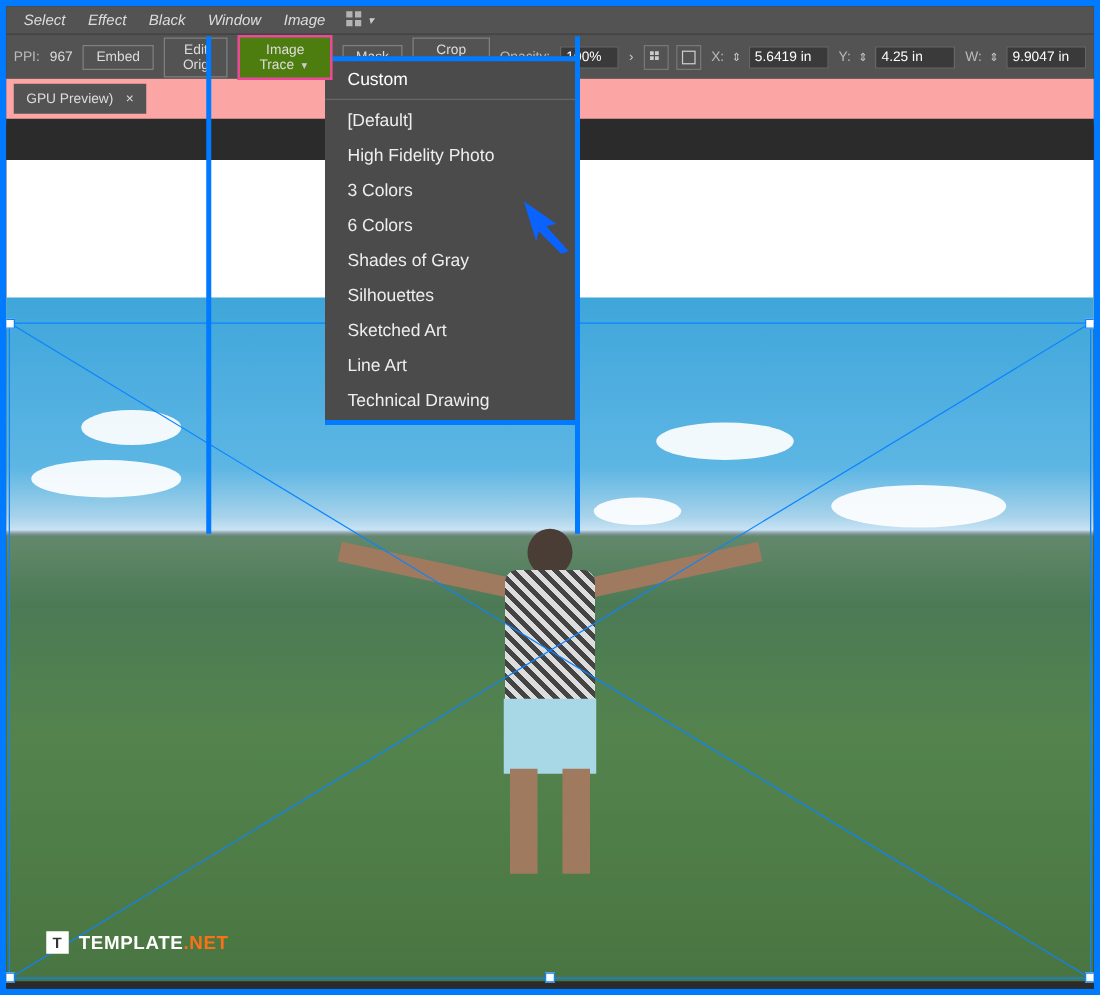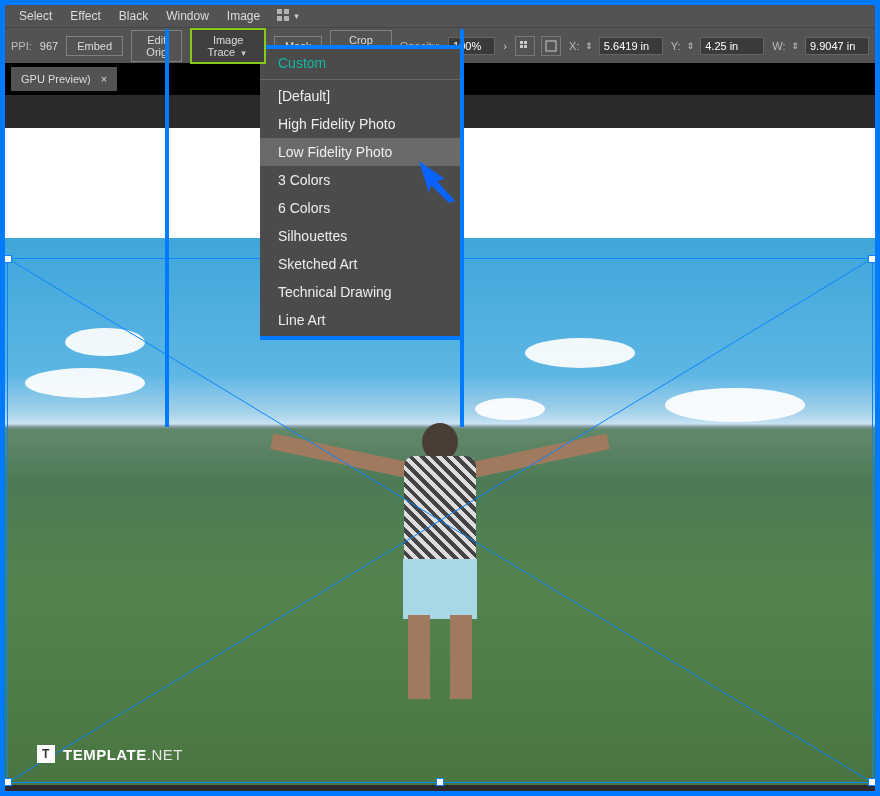--- a/index.html
+++ b/index.html
@@ -1,29 +1,29 @@
 <!DOCTYPE html>
 <html><head>
 <meta charset="utf-8">
 <style>
 * { margin: 0; padding: 0; box-sizing: border-box; font-family: -apple-system, "Segoe UI", Arial, sans-serif; }
 body { width: 880px; height: 796px; background: #007bff; position: relative; overflow: hidden; }
 .app-frame { position: absolute; top: 5px; left: 5px; right: 5px; bottom: 5px; background: #2b2b2b; }
-.menu-bar { height: 22px; background: #535353; display: flex; align-items: center; padding: 0 6px; gap: 2px; color: #ddd; font-size: 12px; }
+.menu-bar { height: 22px; background: #535353; display: flex; align-items: center; padding: 0 6px; gap: 2px; color: #ddd; font-size: 12px; font-style: italic; }
 .menu-bar .menu-item { padding: 3px 8px; cursor: pointer; }
 .menu-bar .panel-icons { margin-left: 6px; display:flex; align-items:center; gap:4px; }
 .panel-icons svg { opacity:.8 }
 .options-bar { height: 36px; background: #535353; display: flex; align-items: center; padding: 0 6px; gap: 8px; color: #ddd; font-size: 11px; border-top:1px solid #444; }
 .ob-label { color:#bbb }
 .ob-btn { border:1px solid #808080; background:transparent; color:#ddd; font-size:11px; padding:3px 10px; cursor:pointer; }
-.ob-trace { border:2px solid #84cc16; background:#404040; padding:4px 10px; position:relative; z-index:50 }
+.ob-trace { border:2px solid #ec4899; background:#4d7c0f; padding:4px 10px; position:relative; z-index:50 }
 .ob-group { display:flex; align-items:center; gap:3px }
 .ob-field { background:#3a3a3a; color:#fff; border:1px solid #666; padding:2px 4px; font-size:11px; width:64px }
 .ob-caret { color:#ccc; font-size:9px; padding:0 3px }
-.tab-strip { height: 32px; background: #000000; display:flex; align-items:center; padding-left:6px }
+.tab-strip { height: 32px; background: #fca5a5; display:flex; align-items:center; padding-left:6px }
 .doc-tab { background:#535353; color:#ddd; font-size:11px; padding:6px 10px; display:flex; align-items:center; gap:10px; }
 .doc-tab .close { cursor:pointer }
 .canvas-area { position:absolute; top:95px; left:0; right:0; bottom:0; background:#2b2b2b; overflow:hidden }
 .artboard-white { position:absolute; top:28px; left:0; right:0; height:130px; background:#fff }
 .photo { position:absolute; top:138px; left:-30px; right:0; bottom:6px; background:
   linear-gradient(to bottom, rgba(0,0,0,0) 60%, rgba(0,0,0,.05)),
   linear-gradient(to bottom, #3fa6da 0%, #5db6e4 25%, #a6d2ea 32%, #c9e3f4 34%, rgba(255,255,255,0) 35%),
   linear-gradient(to bottom, rgba(0,0,0,0) 34%, #62886b 35%, #4c7a55 45%, #54844d 65%, #4d7b45 100%);
 }
 .clouds { position:absolute; top:138px; left:0; right:0; height:200px }
@@ -38,27 +38,27 @@
 .person .arm.l { right:50%; transform-origin:right center; transform:rotate(12deg) translateX(-30px) }
 .person .arm.r { left:50%; transform-origin:left center; transform:rotate(-12deg) translateX(30px) }
 .person .head { position:absolute; left:50%; transform:translateX(-50%); top:52px; width:36px; height:38px; background:#4a3d36; border-radius:50% }
 .selection-x line { stroke:#0b84ff; stroke-width:1 }
 .selection-box { position:absolute; top:158px; left:2px; right:2px; bottom:8px; border:1px solid #0b84ff }
 .handle { position:absolute; width:8px; height:8px; background:#fff; border:1px solid #0b84ff }
 .dropdown { position:absolute; top:40px; left:255px; width:200px; background:#4b4b4b; color:#eee; font-size:14px; z-index:40; border-top:4px solid #007bff;border-bottom:4px solid #007bff; padding-bottom:2px }
 .dd-border-left { position:absolute; top:24px; left:160px; width:4px; height:398px; background:#007bff; z-index:45 }
 .dd-border-right { position:absolute; top:24px; left:455px; width:4px; height:398px; background:#007bff; z-index:45 }
 .dd-item { padding:6px 18px; cursor:pointer; white-space:nowrap }
-.dd-item.disabled { color:#14b8a6; cursor:default }
+.dd-item.disabled { color:#ffffff; cursor:default }
 .dd-item.hover { background:#6a6a6a }
 .dd-sep { height:1px; background:#666; margin:2px 0 }
 .arrow-annot { position:absolute; top:152px; left:410px; z-index:60 }
 .watermark { position:absolute; left:32px; bottom:28px; display:flex; align-items:center; gap:8px; color:#fff; font-weight:700; font-size:15px; letter-spacing:.5px; z-index:30 }
 .watermark .t { width:18px; height:18px; background:#fff; color:#333; display:flex; align-items:center; justify-content:center; font-size:12px; font-weight:900 }
-.watermark .net { color:#e5e5e5; font-weight:400 }
+.watermark .net { color:#f97316; font-weight:700 }
 .little-icons { display:flex; align-items:center; gap:6px }
 .mini-icon { width:20px;height:20px;display:flex;align-items:center;justify-content:center;border:1px solid #777 }
 </style>
 </head>
 <body>
 
 <div class="app-frame">
   <div class="menu-bar">
     <span class="menu-item">Select</span>
     <span class="menu-item">Effect</span>
@@ -162,25 +162,25 @@
     </div>
   </div>
 
   <div class="dd-border-left"></div>
   <div class="dd-border-right"></div>
   <div class="dropdown">
     <div class="dd-item disabled">Custom</div>
     <div class="dd-sep"></div>
     <div class="dd-item">[Default]</div>
     <div class="dd-item">High Fidelity Photo</div>
-    <div class="dd-item hover">Low Fidelity Photo</div>
     <div class="dd-item">3 Colors</div>
     <div class="dd-item">6 Colors</div>
+    <div class="dd-item">Shades of Gray</div>
     <div class="dd-item">Silhouettes</div>
     <div class="dd-item">Sketched Art</div>
+    <div class="dd-item">Line Art</div>
     <div class="dd-item">Technical Drawing</div>
-    <div class="dd-item">Line Art</div>
   </div>
 
   <svg class="arrow-annot" width="48" height="48">
     <polygon points="4,4 30,22 22,24 40,44 34,46 16,28 14,36" fill="#0b63ff"></polygon>
   </svg>
 </div>
 
 </body></html>

